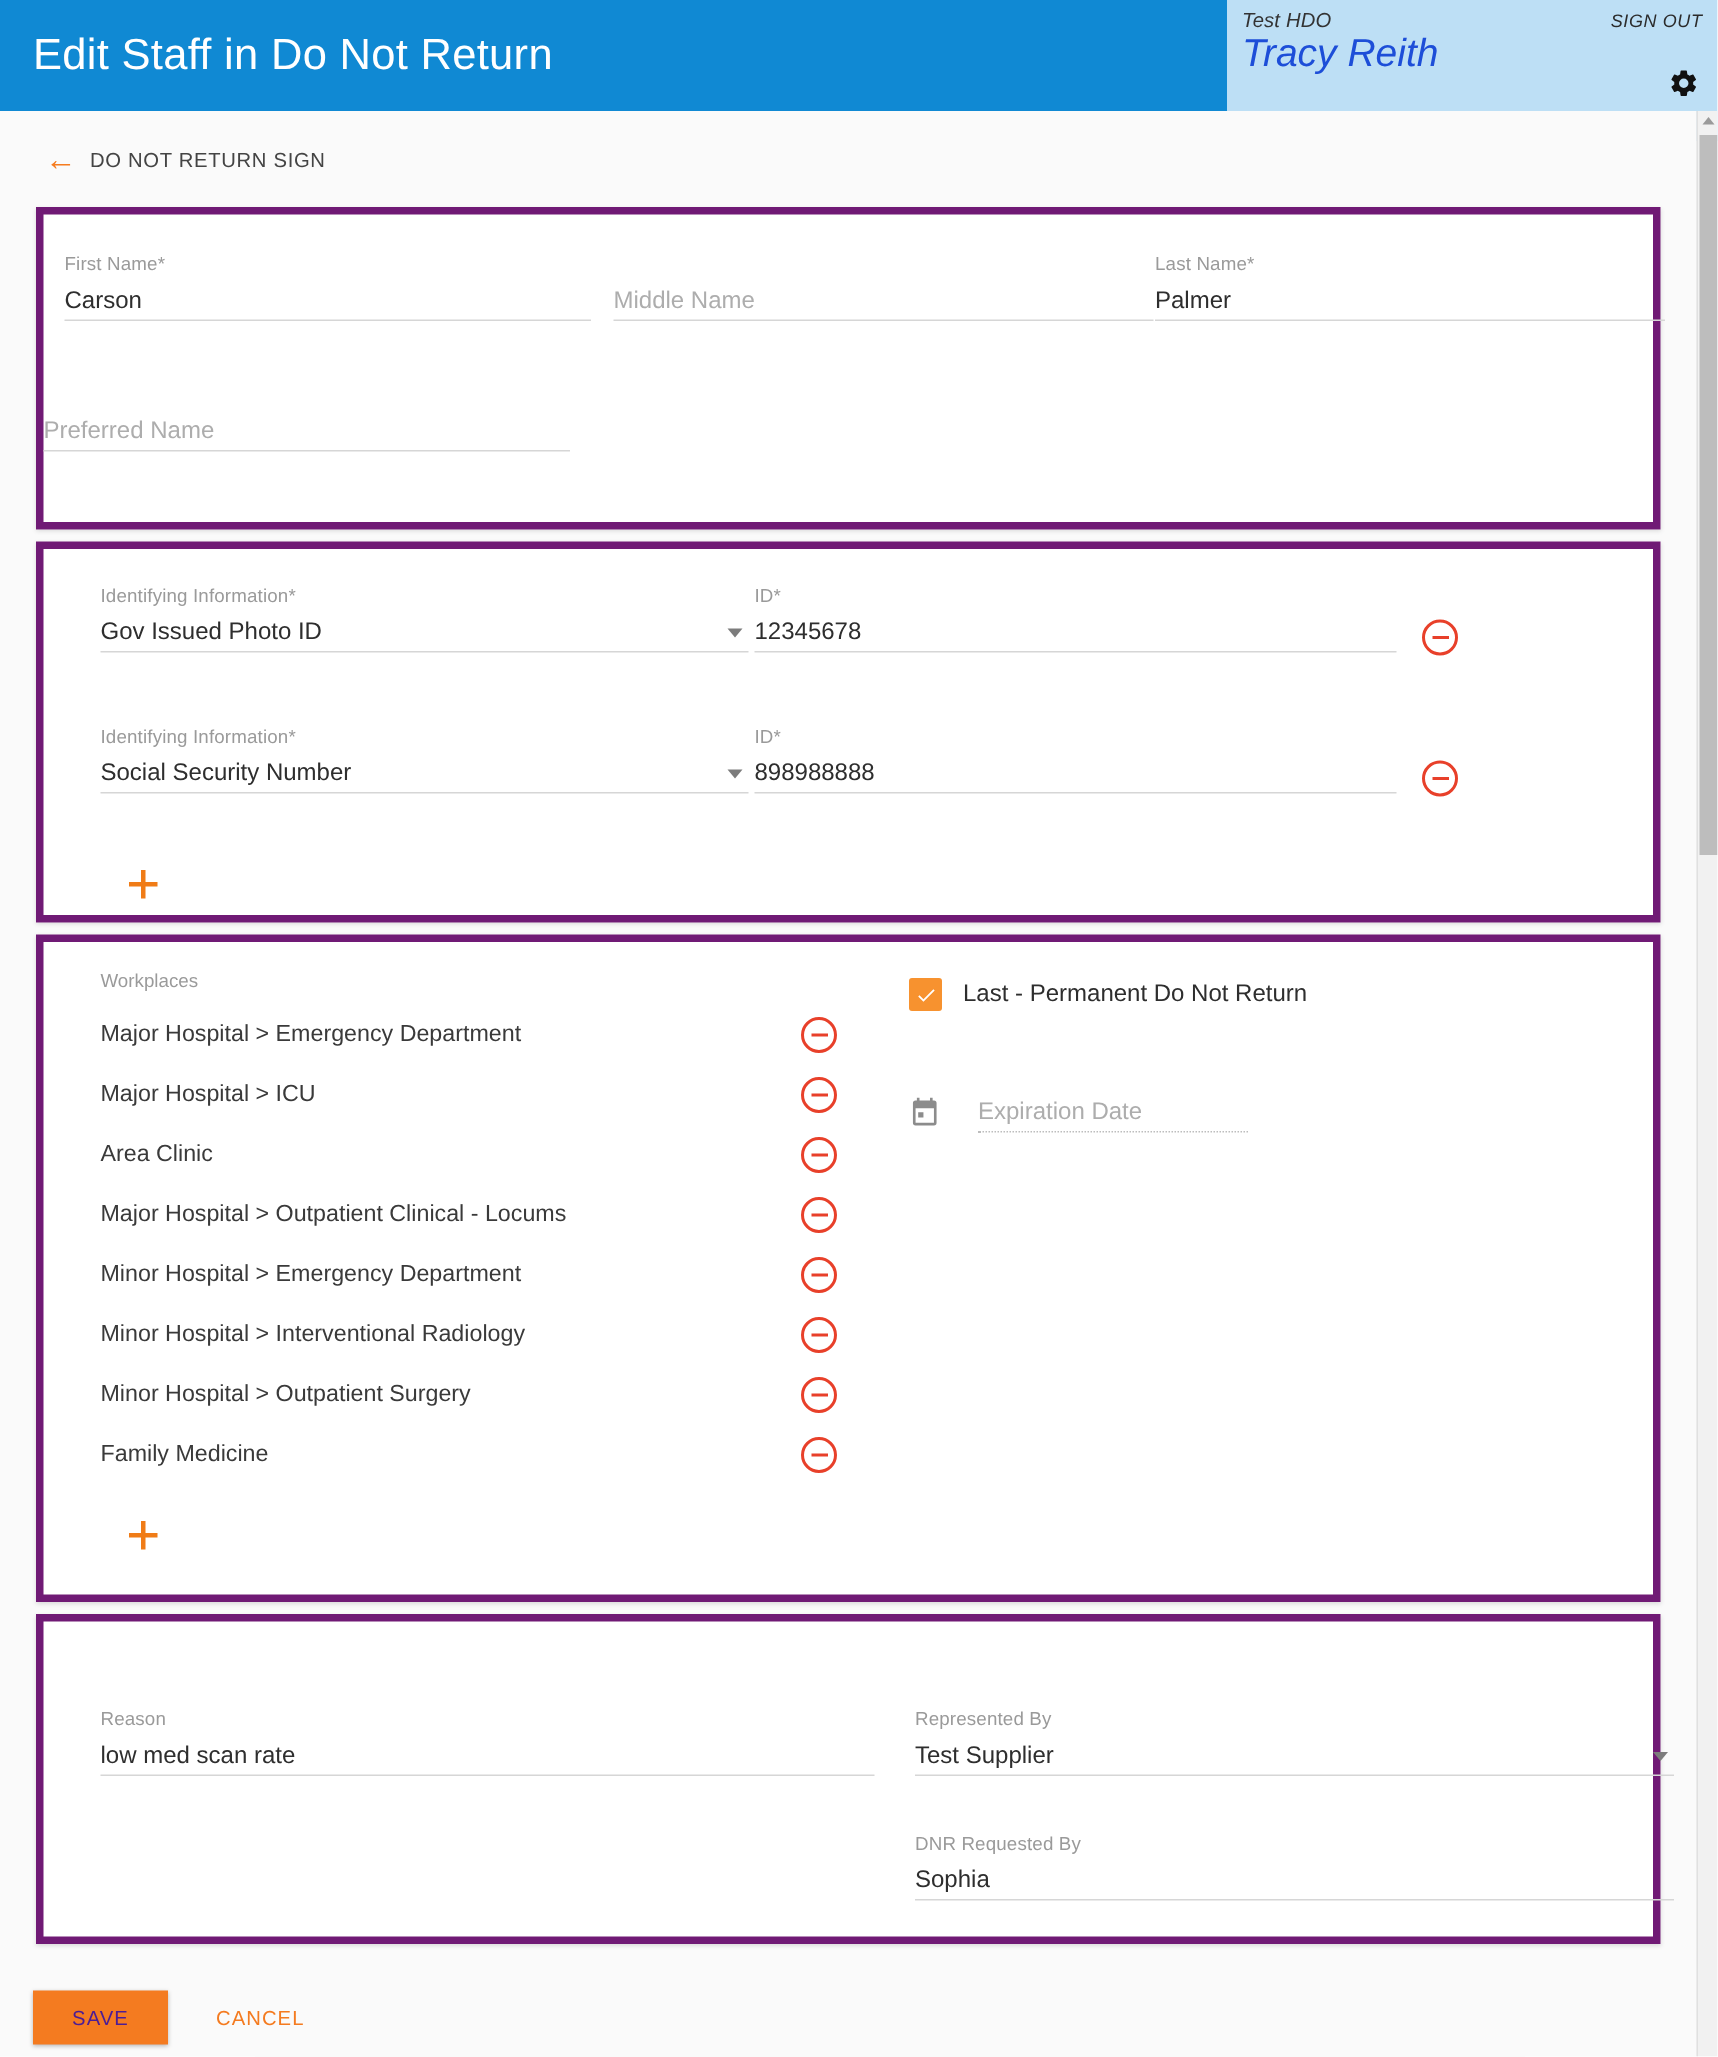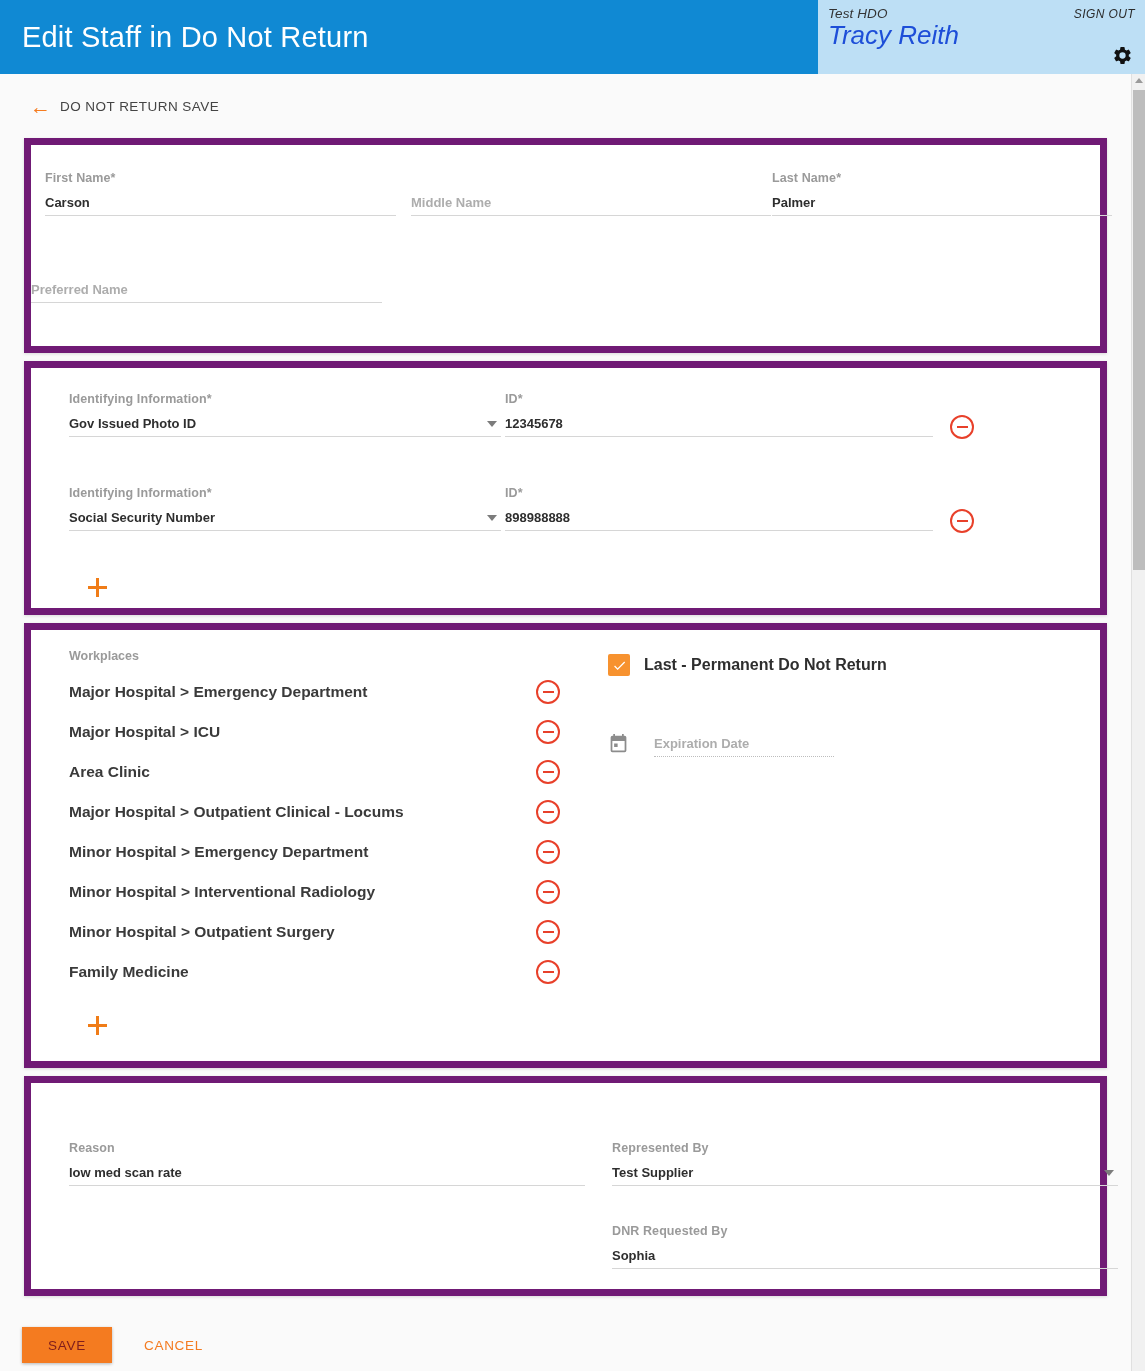--- a/index.html
+++ b/index.html
@@ -57,35 +57,34 @@
 
   
   .scroll-area {
     position:absolute; top:138px; left:0; width:1131px; height:1181px;
     background:#fafafa;
   }
 
   
   .card {
     background:#ffffff;
-    border:7px solid #701a75;
+    border:5px solid #701a75;
     box-shadow:0 1px 3px rgba(0,0,0,.13);
     margin:0 24px 8px 24px;
-    font-weight:bold;
   }
 
   
   .field { position:relative; }
   .field-label {
     font-size:12.5px; color:#9a9a9a; letter-spacing:.1px;
     margin-bottom:3px; height:15px; line-height:15px;
   }
   .req { color:#9a9a9a; }
   .field-value {
-    font-size:13px; color:#2e2e2e; height:27px; line-height:27px;
+    font-size:16px; color:#2e2e2e; height:27px; line-height:27px;
     border-bottom:1px solid #d6d6d6;
     white-space:nowrap; overflow:hidden;
   }
   .field-value.placeholder { color:#adadad; }
   .field-value.dotted { border-bottom:1px dotted #bdbdbd;margin-top:24px; }
   .field-value.selectish { position:relative; padding-right:22px; }
   .caret {
     position:absolute; right:4px; top:11px;
     width:0; height:0;
     border-left:5px solid transparent; border-right:5px solid transparent;
@@ -161,21 +160,21 @@
   .f-repby   { position:absolute; left:581px;top:58px;  width:506px; }
   .f-dnrby   { position:absolute; left:581px;top:141px; width:506px; }
 
   
   .footer {
     position:absolute; left:0; top:1319px; width:1131px; height:52px;
     background:#fafafa; display:flex; align-items:center;
   }
   .btn-save {
     margin-left:22px; width:90px; height:36px;
-    background:#f47b20; color:#7f1d1d; border:none;
+    background:#f47b20; color:#4c1d95; border:none;
     font-size:13.5px; letter-spacing:.7px; font-family:inherit;
     box-shadow:0 1px 3px rgba(0,0,0,.28); cursor:pointer;
   }
   .btn-cancel {
     margin-left:32px; background:transparent; border:none;
     color:#f47b20; font-size:13.5px; letter-spacing:.7px;
     font-family:inherit; cursor:pointer;
   }
 
   
@@ -211,21 +210,21 @@
         <svg width="21" height="21" viewBox="0 0 24 24" aria-hidden="true">
           <path fill="#111" d="M19.14 12.94a7.5 7.5 0 0 0 .05-.94 7.5 7.5 0 0 0-.05-.94l2.03-1.58a.5.5 0 0 0 .12-.62l-1.92-3.32a.5.5 0 0 0-.6-.22l-2.39.96a7.3 7.3 0 0 0-1.62-.94l-.36-2.54a.5.5 0 0 0-.5-.42h-3.84a.5.5 0 0 0-.5.42l-.36 2.54c-.58.24-1.12.56-1.62.94l-2.39-.96a.5.5 0 0 0-.6.22L2.67 8.86a.5.5 0 0 0 .12.62l2.03 1.58c-.04.31-.06.62-.06.94s.02.63.06.94l-2.03 1.58a.5.5 0 0 0-.12.62l1.92 3.32c.13.22.38.3.6.22l2.39-.96c.5.38 1.04.7 1.62.94l.36 2.54c.04.24.25.42.5.42h3.84c.25 0 .46-.18.5-.42l.36-2.54c.58-.24 1.12-.56 1.62-.94l2.39.96c.22.08.47 0 .6-.22l1.92-3.32a.5.5 0 0 0-.12-.62l-2.03-1.58zM12 15.6A3.6 3.6 0 1 1 12 8.4a3.6 3.6 0 0 1 0 7.2z"></path>
         </svg>
       </span>
     </div>
   </div>
 
   <div class="breadcrumb-bar">
     <div class="crumb">
       <span class="crumb-arrow">←</span>
-      <span class="crumb-text">DO NOT RETURN SAVE</span>
+      <span class="crumb-text">DO NOT RETURN SIGN</span>
     </div>
   </div>
 
   <div class="scroll-area">
 
     <div class="card names-card">
       <div class="names-row1">
 
         <div class="field f-first">
           <div class="field-label">

